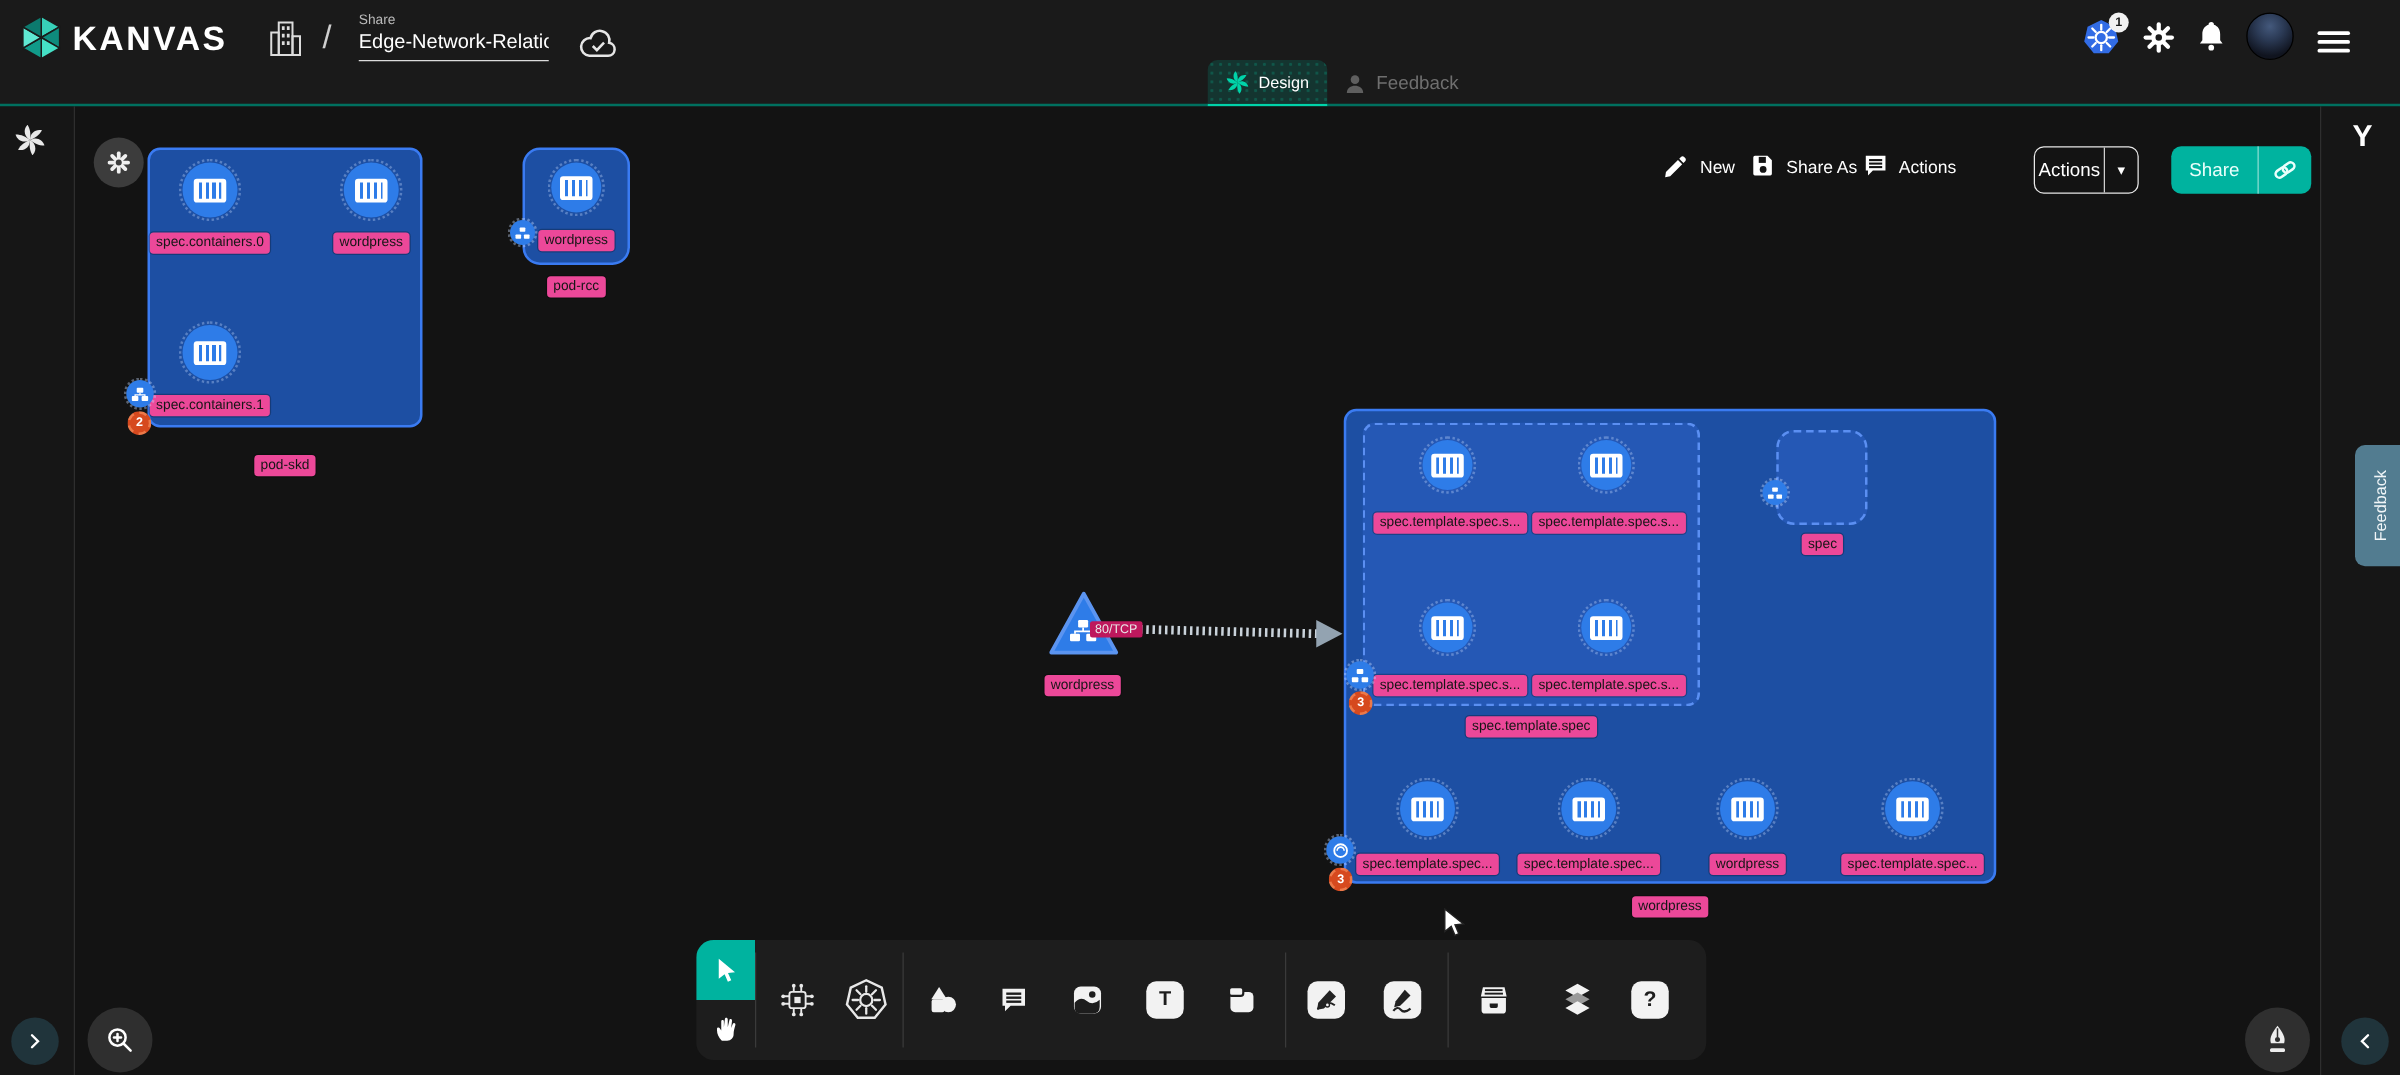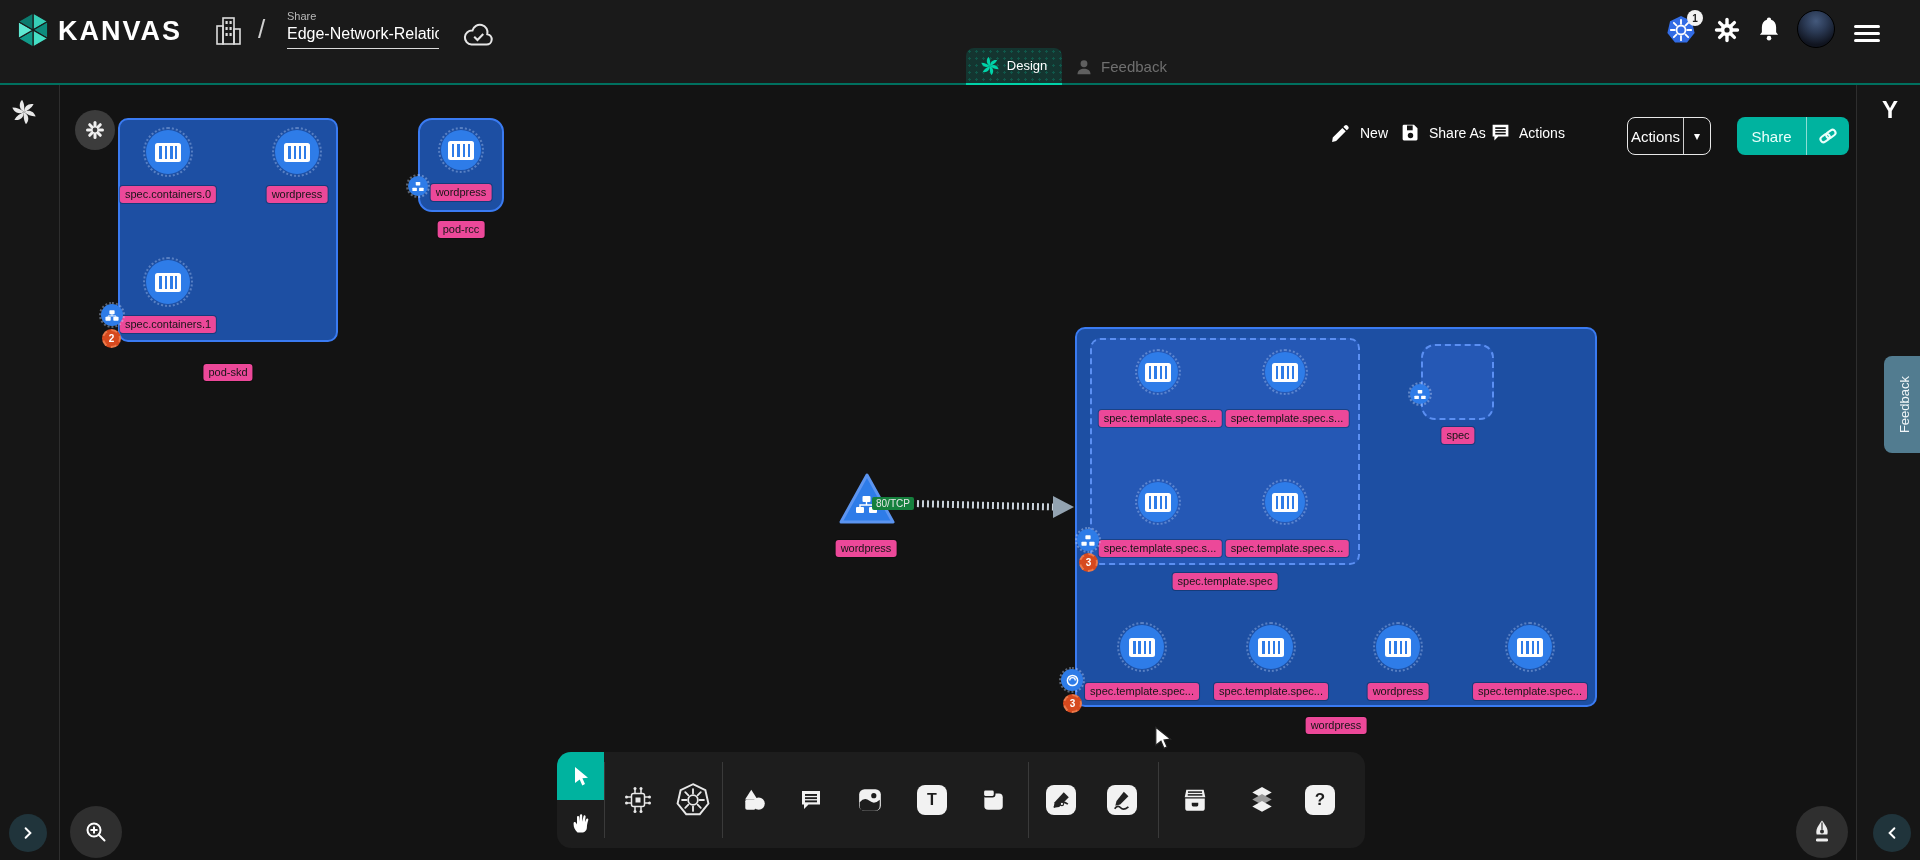--- a/index.html
+++ b/index.html
@@ -75,21 +75,21 @@
      font-size:11px; line-height:15px; padding:1px 5px; border-radius:3px;
      white-space:nowrap; z-index:12; box-shadow:0 0 0 1px rgba(0,0,0,.25); }
   .edgedot { position:absolute; width:22px; height:22px; border-radius:50%; background:#2e7ce8;
      display:flex; align-items:center; justify-content:center; z-index:12;
      outline:2px dotted rgba(200,220,255,.4); }
   .rbadge { position:absolute; width:19px; height:19px; border-radius:50%; background:#d6491e;
      color:#fff; font-size:10px; font-weight:bold; display:flex; align-items:center;
      justify-content:center; z-index:12; border:2px dashed rgba(255,160,110,.55); }
   .circlebtn { position:absolute; border-radius:50%; display:flex; align-items:center;
      justify-content:center; z-index:22; cursor:pointer; }
-  .edge-lbl { position:absolute; background:#15803d; color:#e8e8e8; font-size:10px;
+  .edge-lbl { position:absolute; background:#be185d; color:#e8e8e8; font-size:10px;
      padding:1px 4px; border-radius:2px; z-index:11; }
 
   
   .toolbar { position:absolute; left:557px; top:752px; width:808px; height:96px;
      background:#1d1d1d; border-radius:14px; z-index:18; overflow:hidden; }
   .tb-cursor { position:absolute; left:0; top:0; width:47px; height:48px; background:#00b39f;
      display:flex; align-items:center; justify-content:center; cursor:pointer; }
   .tb-hand { position:absolute; left:0; top:48px; width:47px; height:46px;
      display:flex; align-items:center; justify-content:center; cursor:pointer; }
   .vdiv { position:absolute; top:10px; width:1px; height:76px; background:#3a3a3a; }

